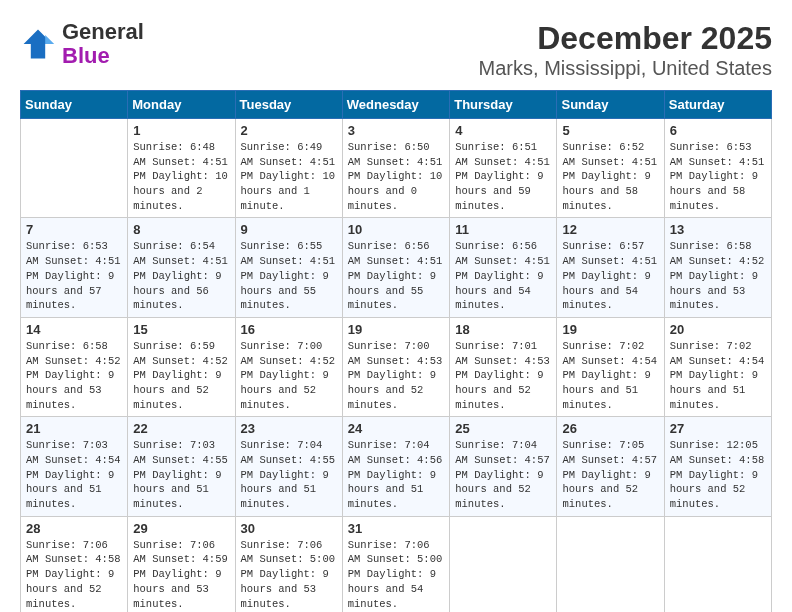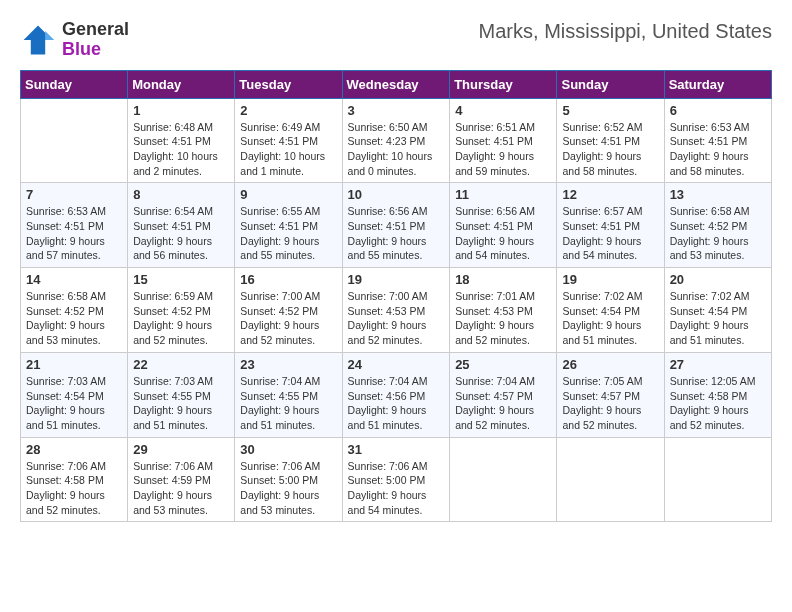--- a/index.html
+++ b/index.html
@@ -15,21 +15,21 @@
       justify-content: space-between;
       align-items: flex-start;
       margin-bottom: 10px;
     }
     .logo {
       display: flex;
       align-items: center;
       gap: 6px;
     }
     .logo-text {
-      font-size: 18px;
+      font-size: 22px;
       font-weight: bold;
       color: #333;
       line-height: 1.1;
     }
     .logo-text .blue { color: #a21caf; }
     .logo-icon {
       width: 36px;
       height: 36px;
     }
     .title-area {
@@ -43,21 +43,21 @@
     .subtitle {
       font-size: 20px;
       color: #555;
     }
     .calendar {
       width: 100%;
       border-collapse: collapse;
       font-size: 11px;
     }
     .calendar thead th {
-      background-color: #701a75;
+      background-color: #0369a1;
       color: #fff;
       padding: 6px 4px;
       text-align: left;
       font-size: 13px;
       font-weight: bold;
       border: 1px solid #2a6db5;
     }
     .calendar tbody td {
       border: 1px solid #ccc;
       vertical-align: top;
@@ -69,20 +69,21 @@
       font-size: 13px;
       font-weight: bold;
       color: #333;
       display: block;
       margin-bottom: 2px;
     }
     .day-info {
       font-size: 10.5px;
       color: #333;
       line-height: 1.4;
+      font-family: Liberation Mono, monospace;
     }
     .empty-cell {
       background: #f9f9f9;
     }
     tbody tr:nth-child(even) td {
       background: #f5f9ff;
     }
     tbody tr:nth-child(odd) td {
       background: #ffffff;
     }
@@ -95,20 +96,21 @@
     <svg class="logo-icon" viewBox="0 0 40 40">
       <polygon points="20,4 36,20 28,20 28,36 12,36 12,20 4,20" fill="#1a6ec2"></polygon>
       <polygon points="28,10 38,20 28,20" fill="#5aabee"></polygon>
     </svg>
     <div class="logo-text">
       <div>General</div>
       <div class="blue">Blue</div>
     </div>
   </div>
   <div class="title-area">
+    <div class="main-title">December 2025</div>
     <div class="subtitle">Marks, Mississippi, United States</div>
   </div>
 </div>
 
 <table class="calendar">
   <thead>
     <tr>
     <th>Sunday</th>
         <th>Monday</th>
         <th>Tuesday</th>
@@ -131,21 +133,21 @@
         <td>
           <span class="day-number">2</span>
           <div class="day-info">Sunrise: 6:49 AM
 Sunset: 4:51 PM
 Daylight: 10 hours
 and 1 minute.</div>
         </td>
         <td>
           <span class="day-number">3</span>
           <div class="day-info">Sunrise: 6:50 AM
-Sunset: 4:23 PM
+Sunset: 4:51 PM
 Daylight: 10 hours
 and 0 minutes.</div>
         </td>
         <td>
           <span class="day-number">4</span>
           <div class="day-info">Sunrise: 6:51 AM
 Sunset: 4:51 PM
 Daylight: 9 hours
 and 59 minutes.</div>
         </td>

